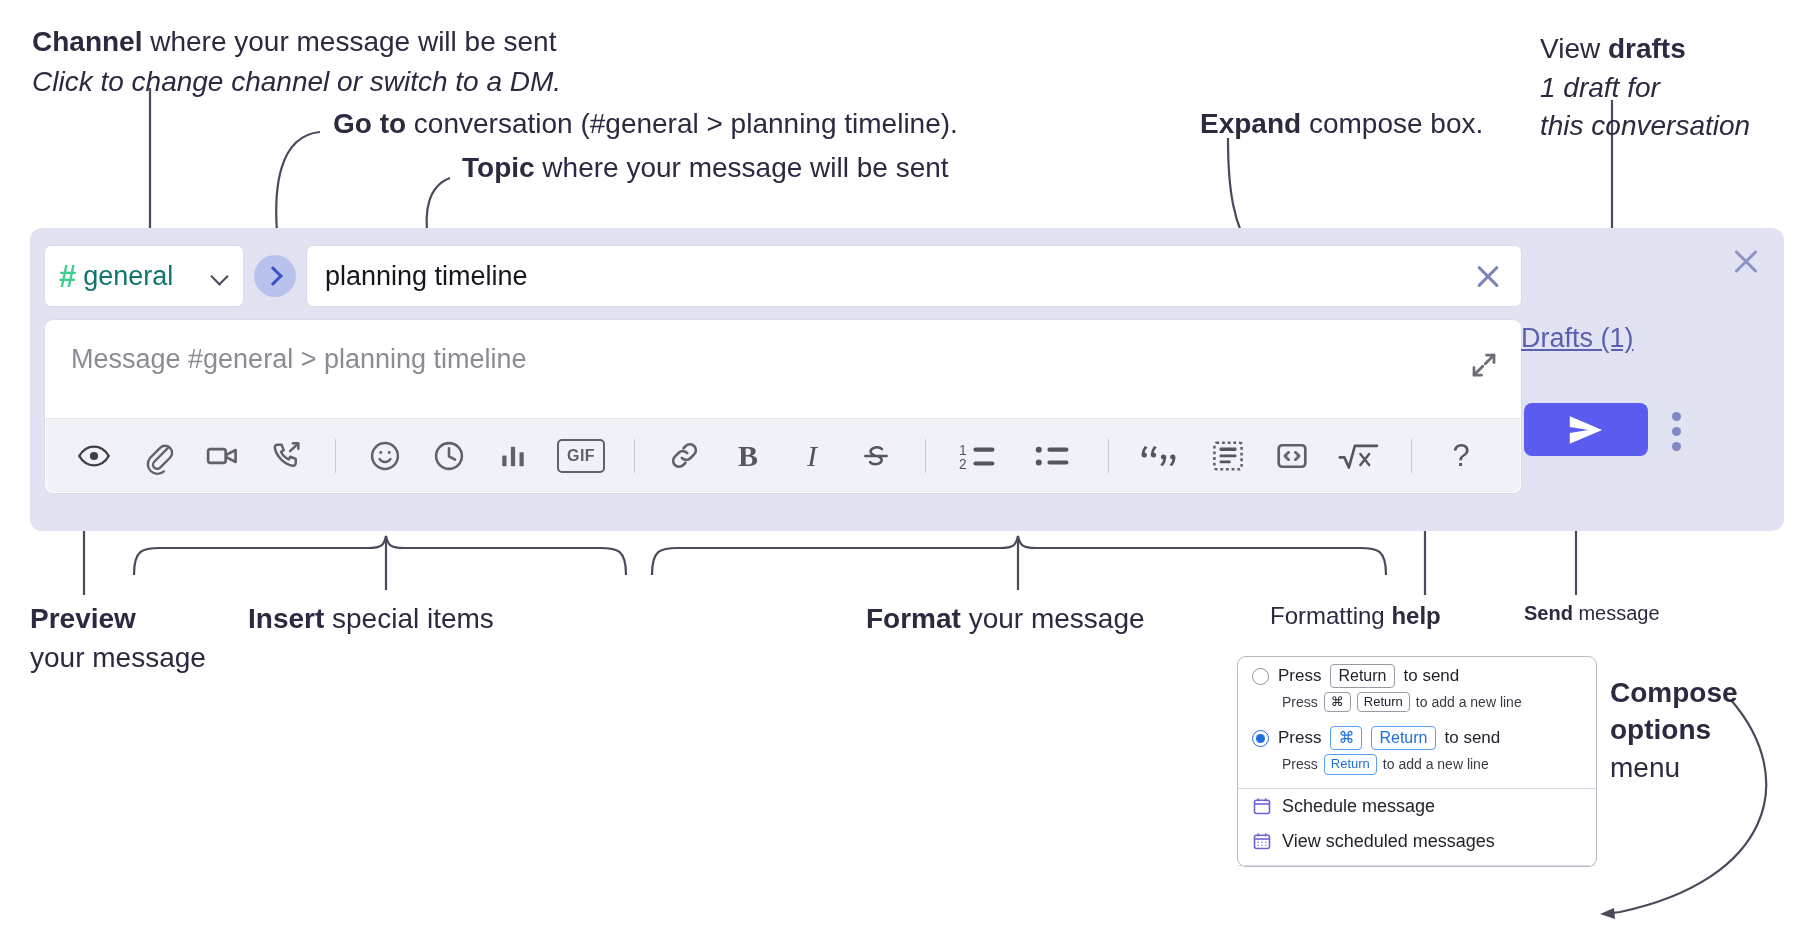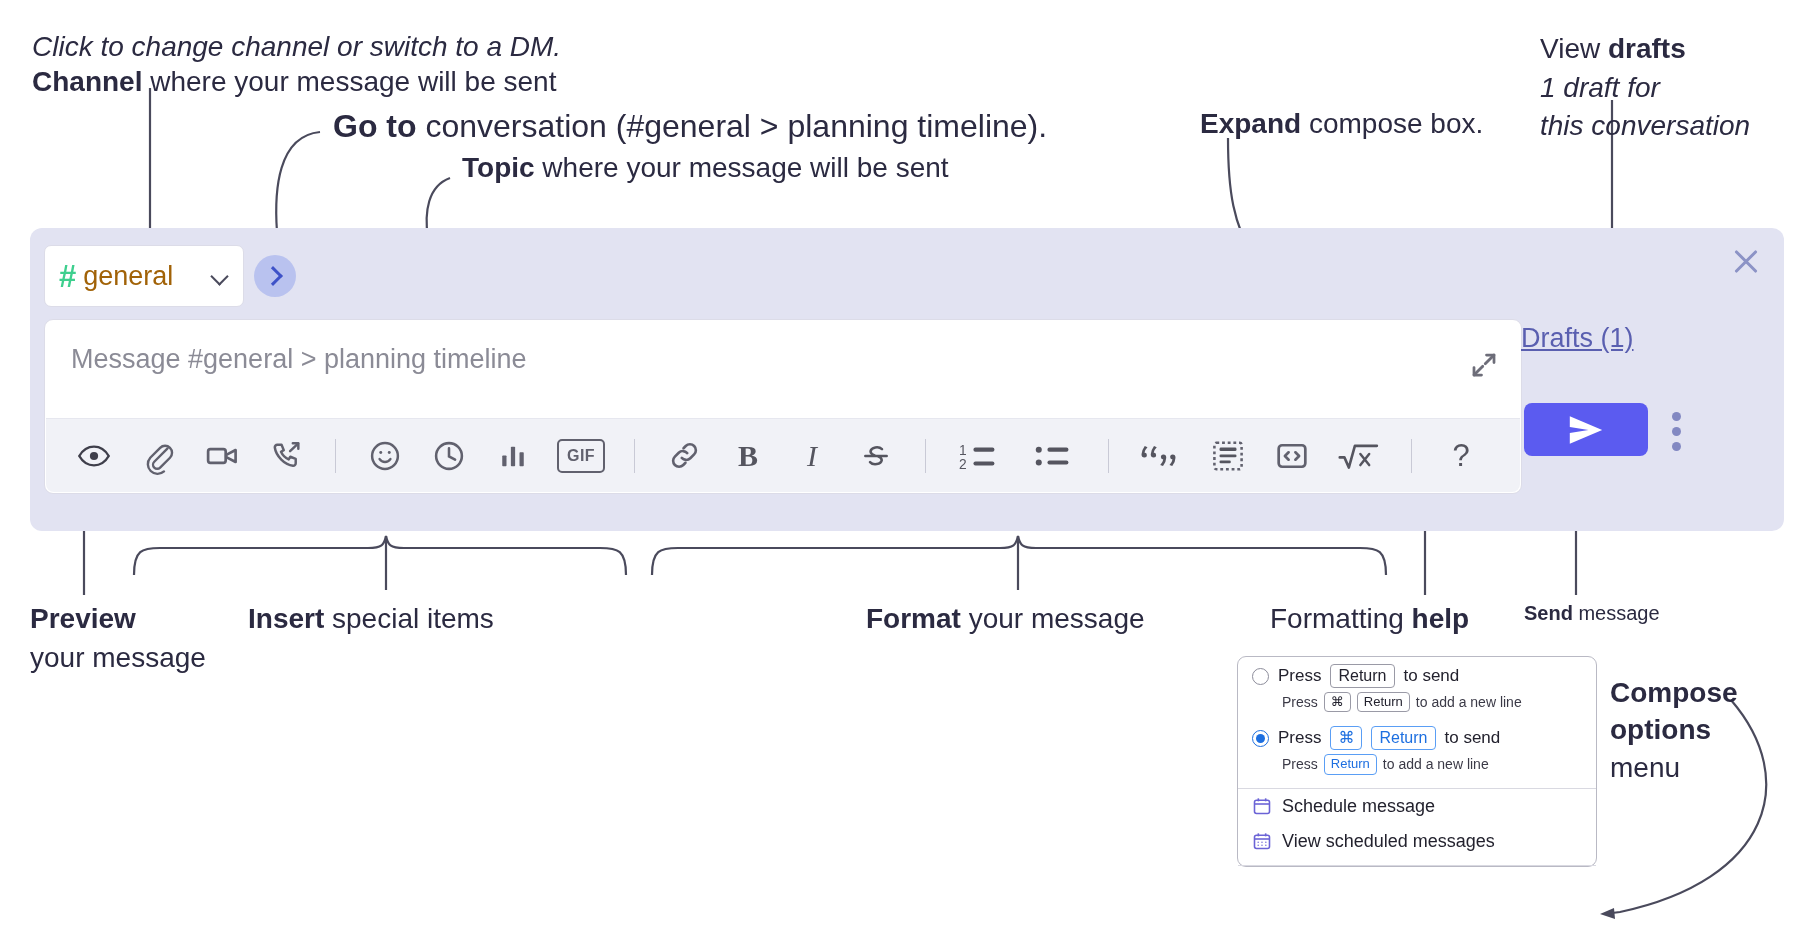--- a/index.html
+++ b/index.html
@@ -14,21 +14,21 @@
   
   #compose{position:absolute;left:30px;top:228px;width:1754px;height:303px;
            background:#e2e3f2;border-radius:12px;}
   #composeInner{position:absolute;left:14px;top:15px;width:1478px;height:275px;}
 
   .row1{display:flex;align-items:center;gap:10px;height:66px;}
   .chanbox{width:200px;height:62px;background:#ffffff;border:1px solid #dcdce8;
            border-radius:7px;display:flex;align-items:center;padding:0 14px;
            box-sizing:border-box;gap:7px;cursor:pointer;}
   .hash{color:#3ecf8e;font-size:31px;font-weight:700;line-height:1;}
-  .chanlabel{font-size:27px;color:#a16207;flex:1;}
+  .chanlabel{font-size:27px;color:#0f766e;flex:1;}
   .chev{width:18px;height:18px;position:relative;}
   .chev:before{content:"";position:absolute;left:2px;top:3px;width:11px;height:11px;
      border-right:2.4px solid #4a4a5c;border-bottom:2.4px solid #4a4a5c;
      transform:rotate(45deg);}
   .goto{width:42px;height:42px;border-radius:50%;background:#b9c2ef;
         display:flex;align-items:center;justify-content:center;cursor:pointer;flex:0 0 auto;}
   .goto .g{width:11px;height:11px;border-right:3.2px solid #3e52c8;
         border-top:3.2px solid #3e52c8;transform:rotate(45deg);margin-left:-4px;}
   .topicbox{flex:1;height:62px;background:#fff;border:1px solid #dcdce8;border-radius:7px;
         display:flex;align-items:center;padding:0 16px 0 18px;box-sizing:border-box;}
@@ -122,25 +122,25 @@
 
     <path d="M1576 595 L1576 500"></path>
     <polygon points="1576,489 1571,503 1581,503" fill="#4a4a5c" stroke="none"></polygon>
 
     <path d="M1731 700 C1800 780, 1770 880, 1620 912 L1612 913"></path>
     <polygon points="1600,914 1614,908 1615,919" fill="#4a4a5c" stroke="none"></polygon>
   </g>
 </svg>
 
 <div class="ann" style="left:32px;top:24px;font-size:28px;">
+  <div><b>Channel</b><span> where your message will be sent</span></div>
   <div style="margin-top:5px;"><i>Click to change channel or switch to a DM.</i></div>
-  <div><b>Channel</b><span> where your message will be sent</span></div>
-</div>
-
-<div class="ann" style="left:333px;top:106px;font-size:32px;">
+</div>
+
+<div class="ann" style="left:333px;top:106px;font-size:28px;">
   <b>Go to</b><span> conversation (#general &gt; planning timeline).</span>
 </div>
 
 <div class="ann" style="left:462px;top:150px;font-size:28px;">
   <b>Topic</b><span> where your message will be sent</span>
 </div>
 
 <div class="ann" style="left:1200px;top:106px;font-size:28px;">
   <b>Expand</b><span> compose box.</span>
 </div>
@@ -160,20 +160,24 @@
       <div class="chanbox">
         <span class="hash">#</span>
         <span class="chanlabel">general</span>
         <span class="chev"></span>
       </div>
 
       <div class="goto">
         <span class="g"></span>
       </div>
 
+      <div class="topicbox">
+        <span class="topicval">planning timeline</span>
+        <span class="xbtn"></span>
+      </div>
     </div>
 
     <div class="msgbox">
       <span class="placeholder">Message #general &gt; planning timeline</span>
 
       <span class="expand">
         <svg width="30" height="30" viewBox="0 0 24 24" stroke="#6d6d79" stroke-width="2.2" fill="none" stroke-linecap="round" stroke-linejoin="round">
           <path d="M14 4 L20 4 L20 10"></path>
             <path d="M20 4 L13 11"></path>
           <path d="M10 20 L4 20 L4 14"></path>
@@ -355,21 +359,21 @@
 </div>
 
 <div class="ann" style="left:248px;top:601px;font-size:28px;">
   <b>Insert</b><span> special items</span>
 </div>
 
 <div class="ann" style="left:866px;top:601px;font-size:28px;">
   <b>Format</b><span> your message</span>
 </div>
 
-<div class="ann" style="left:1270px;top:601px;font-size:28px;">
+<div class="ann" style="left:1270px;top:601px;font-size:24px;">
   <span>Formatting </span><b>help</b>
 </div>
 
 <div class="ann" style="left:1524px;top:601px;font-size:20px;">
   <b>Send</b><span> message</span>
 </div>
 
 <div class="ann" style="left:1610px;top:675px;font-size:28px;">
   <div><b>Compose</b></div>
   <div style="margin-top:2px;"><b>options</b></div>

